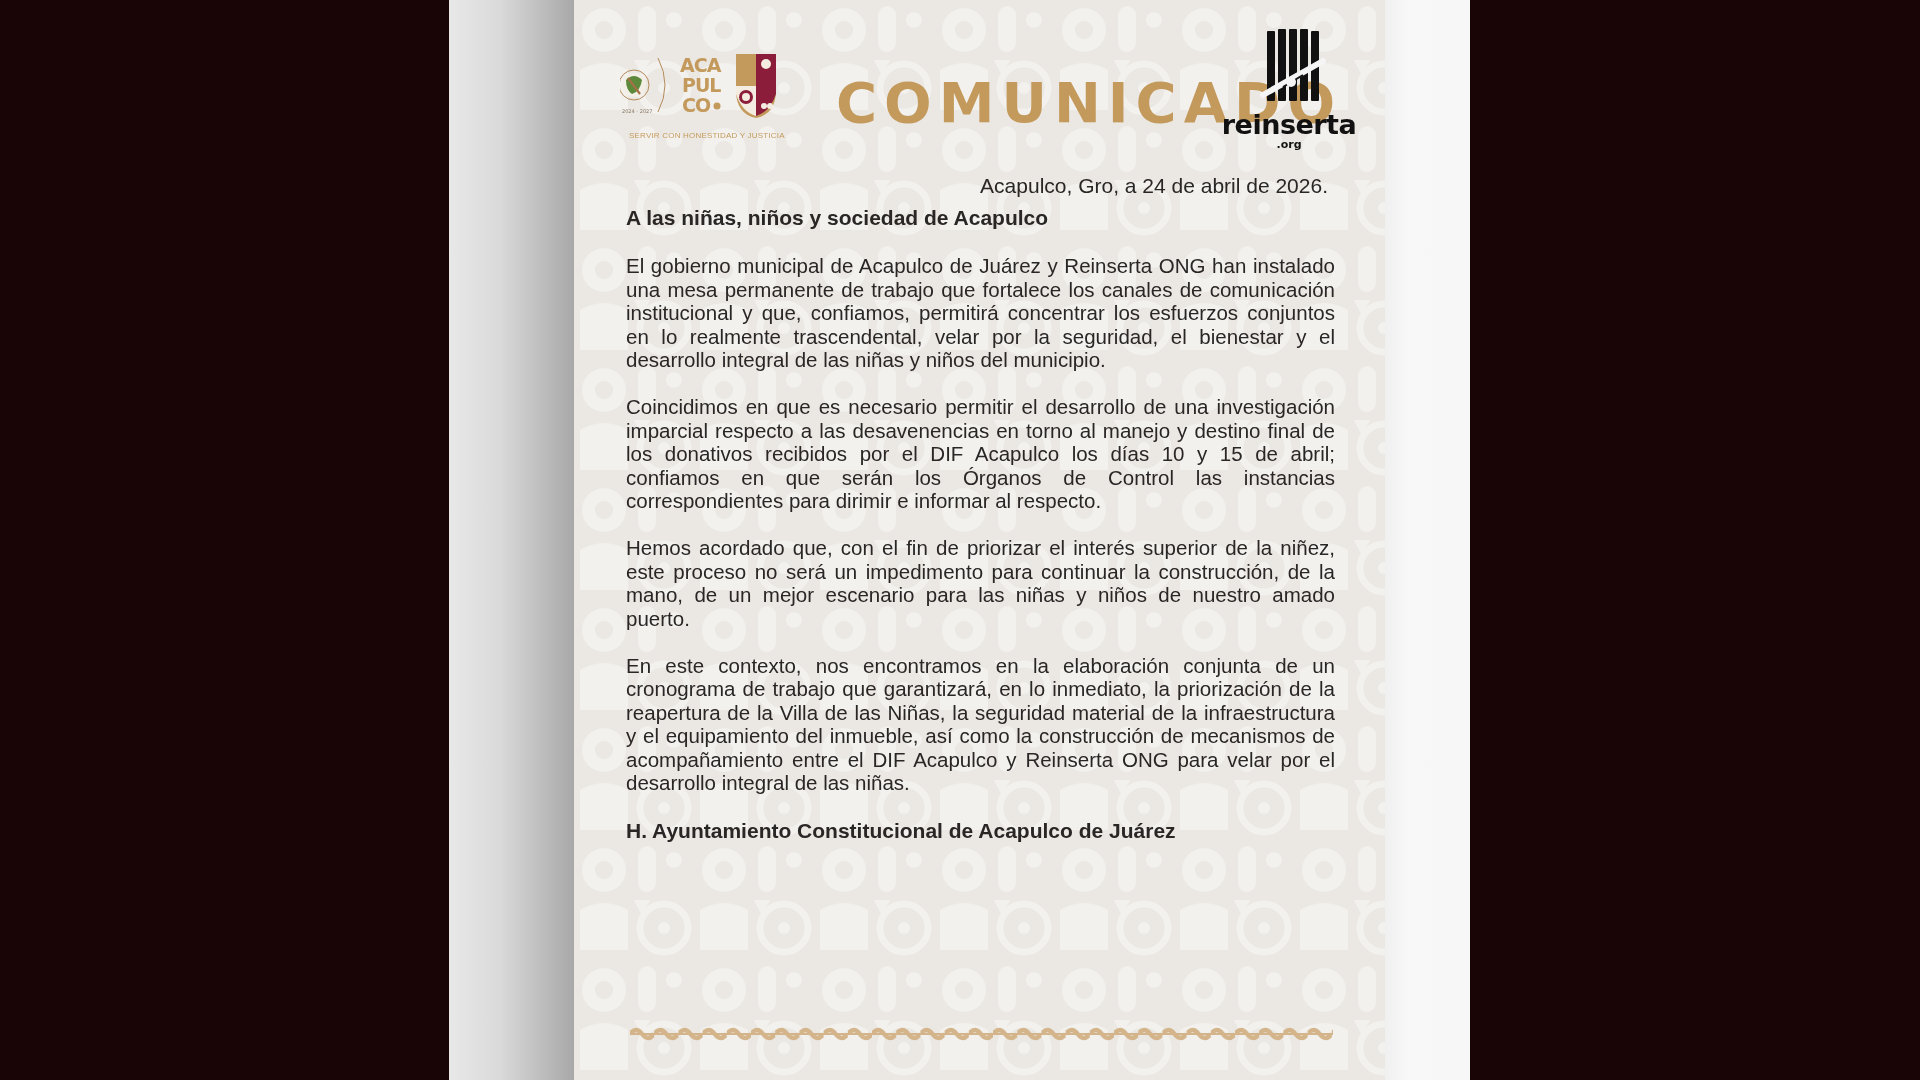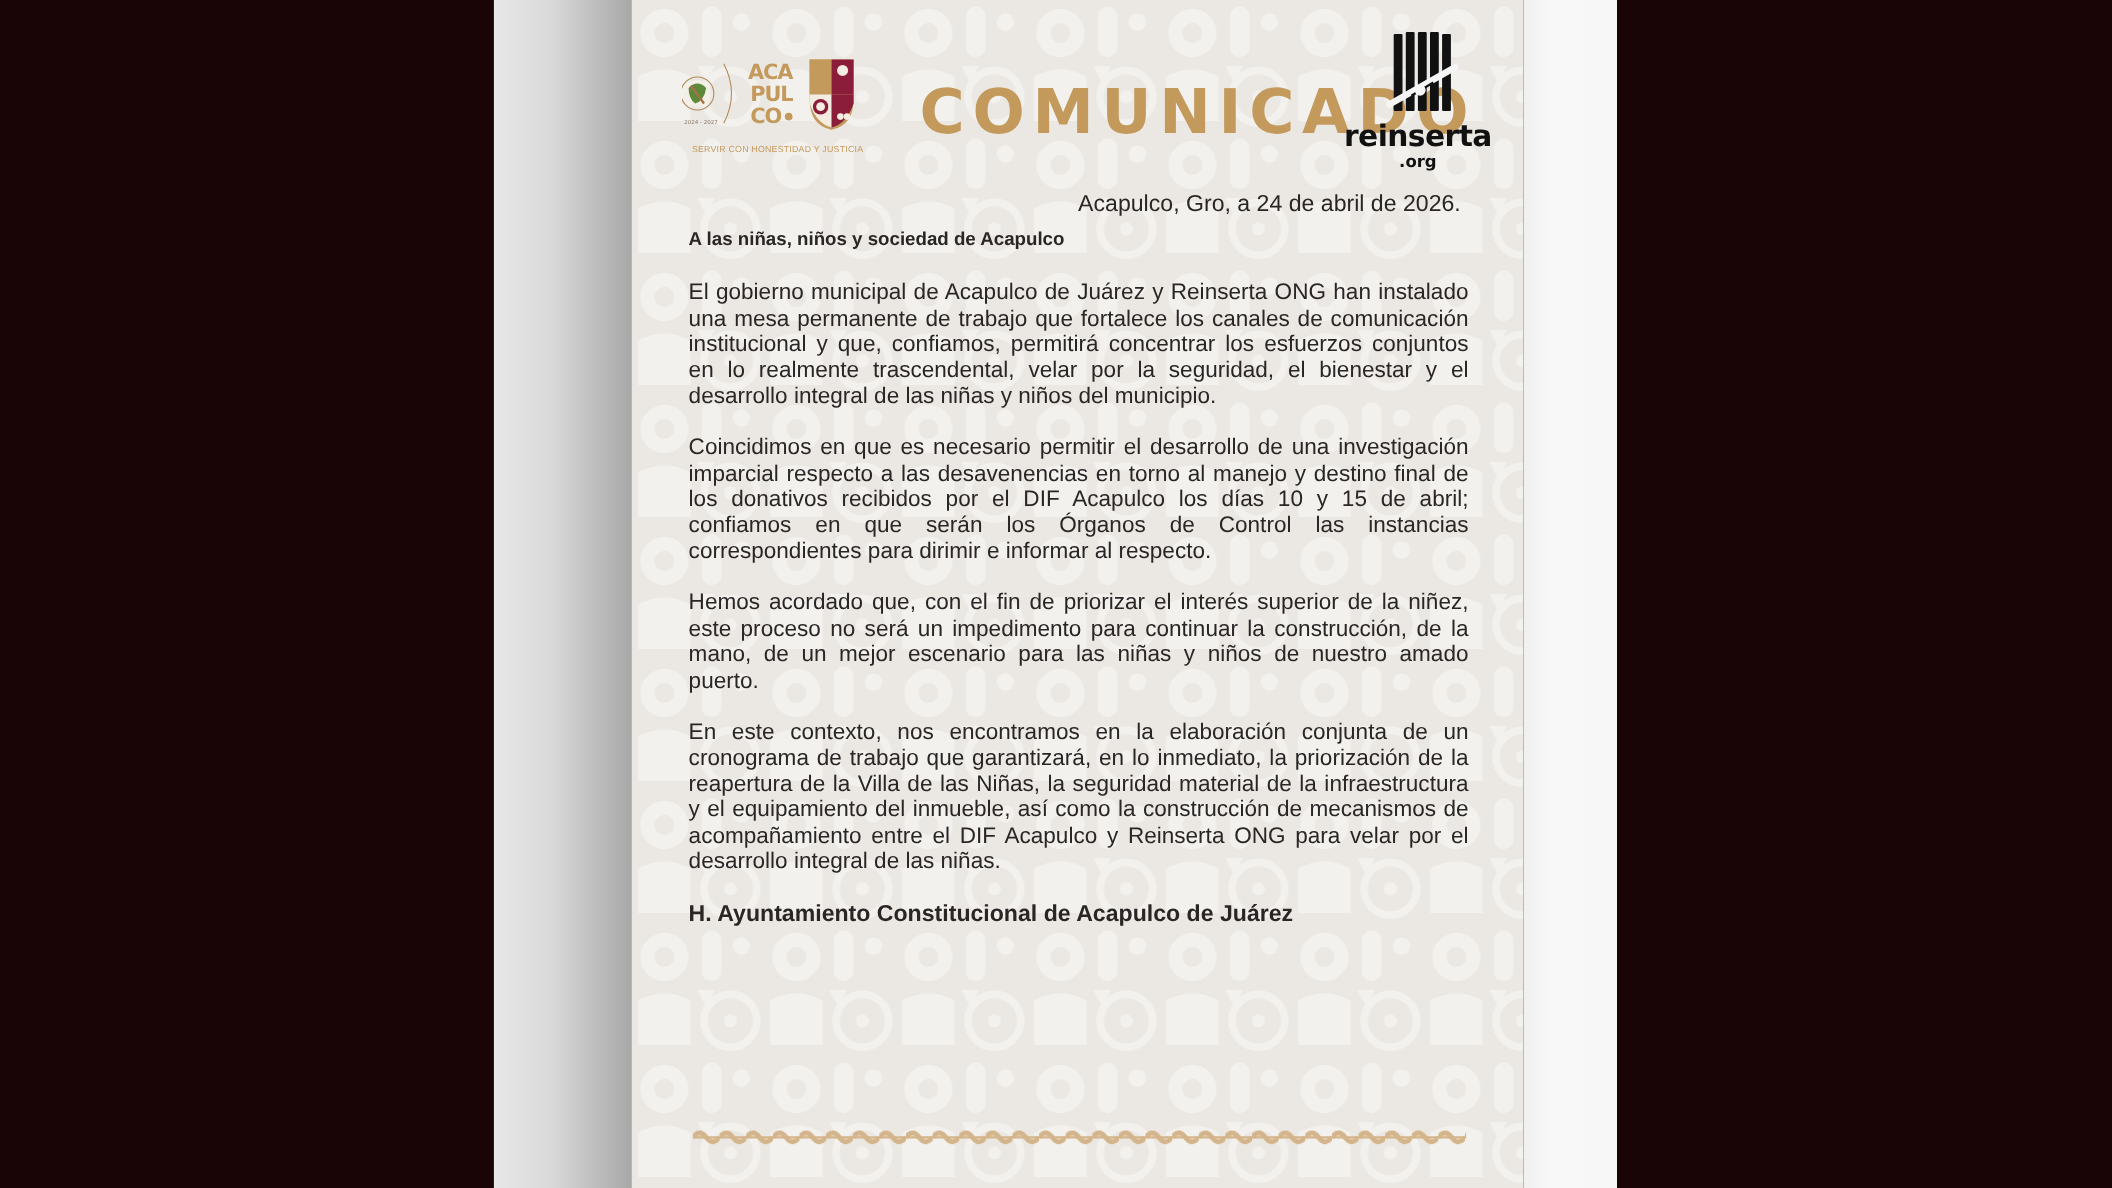--- a/index.html
+++ b/index.html
@@ -90,21 +90,21 @@
     letter-spacing: -0.5px;
   }
   .reinserta-org {
     position: absolute;
     left: 0;
     top: 111px;
     width: 140px;
     text-align: center;
     font-family: "DejaVu Sans", sans-serif;
     font-weight: bold;
-    font-size: 15px;
+    font-size: 11px;
     color: #111;
   }
   .tagline {
     position: absolute;
     left: 55px;
     top: 131px;
     font-size: 8px;
     color: #c39a5c;
     letter-spacing: 0.2px;
   }
@@ -115,21 +115,21 @@
     font-size: 21px;
     color: #2a2626;
   }
   .text-col {
     position: absolute;
     left: 52px;
     top: 204px;
     width: 709px;
   }
   .salutation {
-    font-size: 17px;
+    font-size: 21px;
     font-weight: bold;
     margin: 0 0 22px 0;
     line-height: 28px;
     color: #2a2626;
   }
   .para {
     font-size: 20.5px;
     line-height: 23.5px;
     text-align: justify;
     margin: 0 0 23.5px 0;

